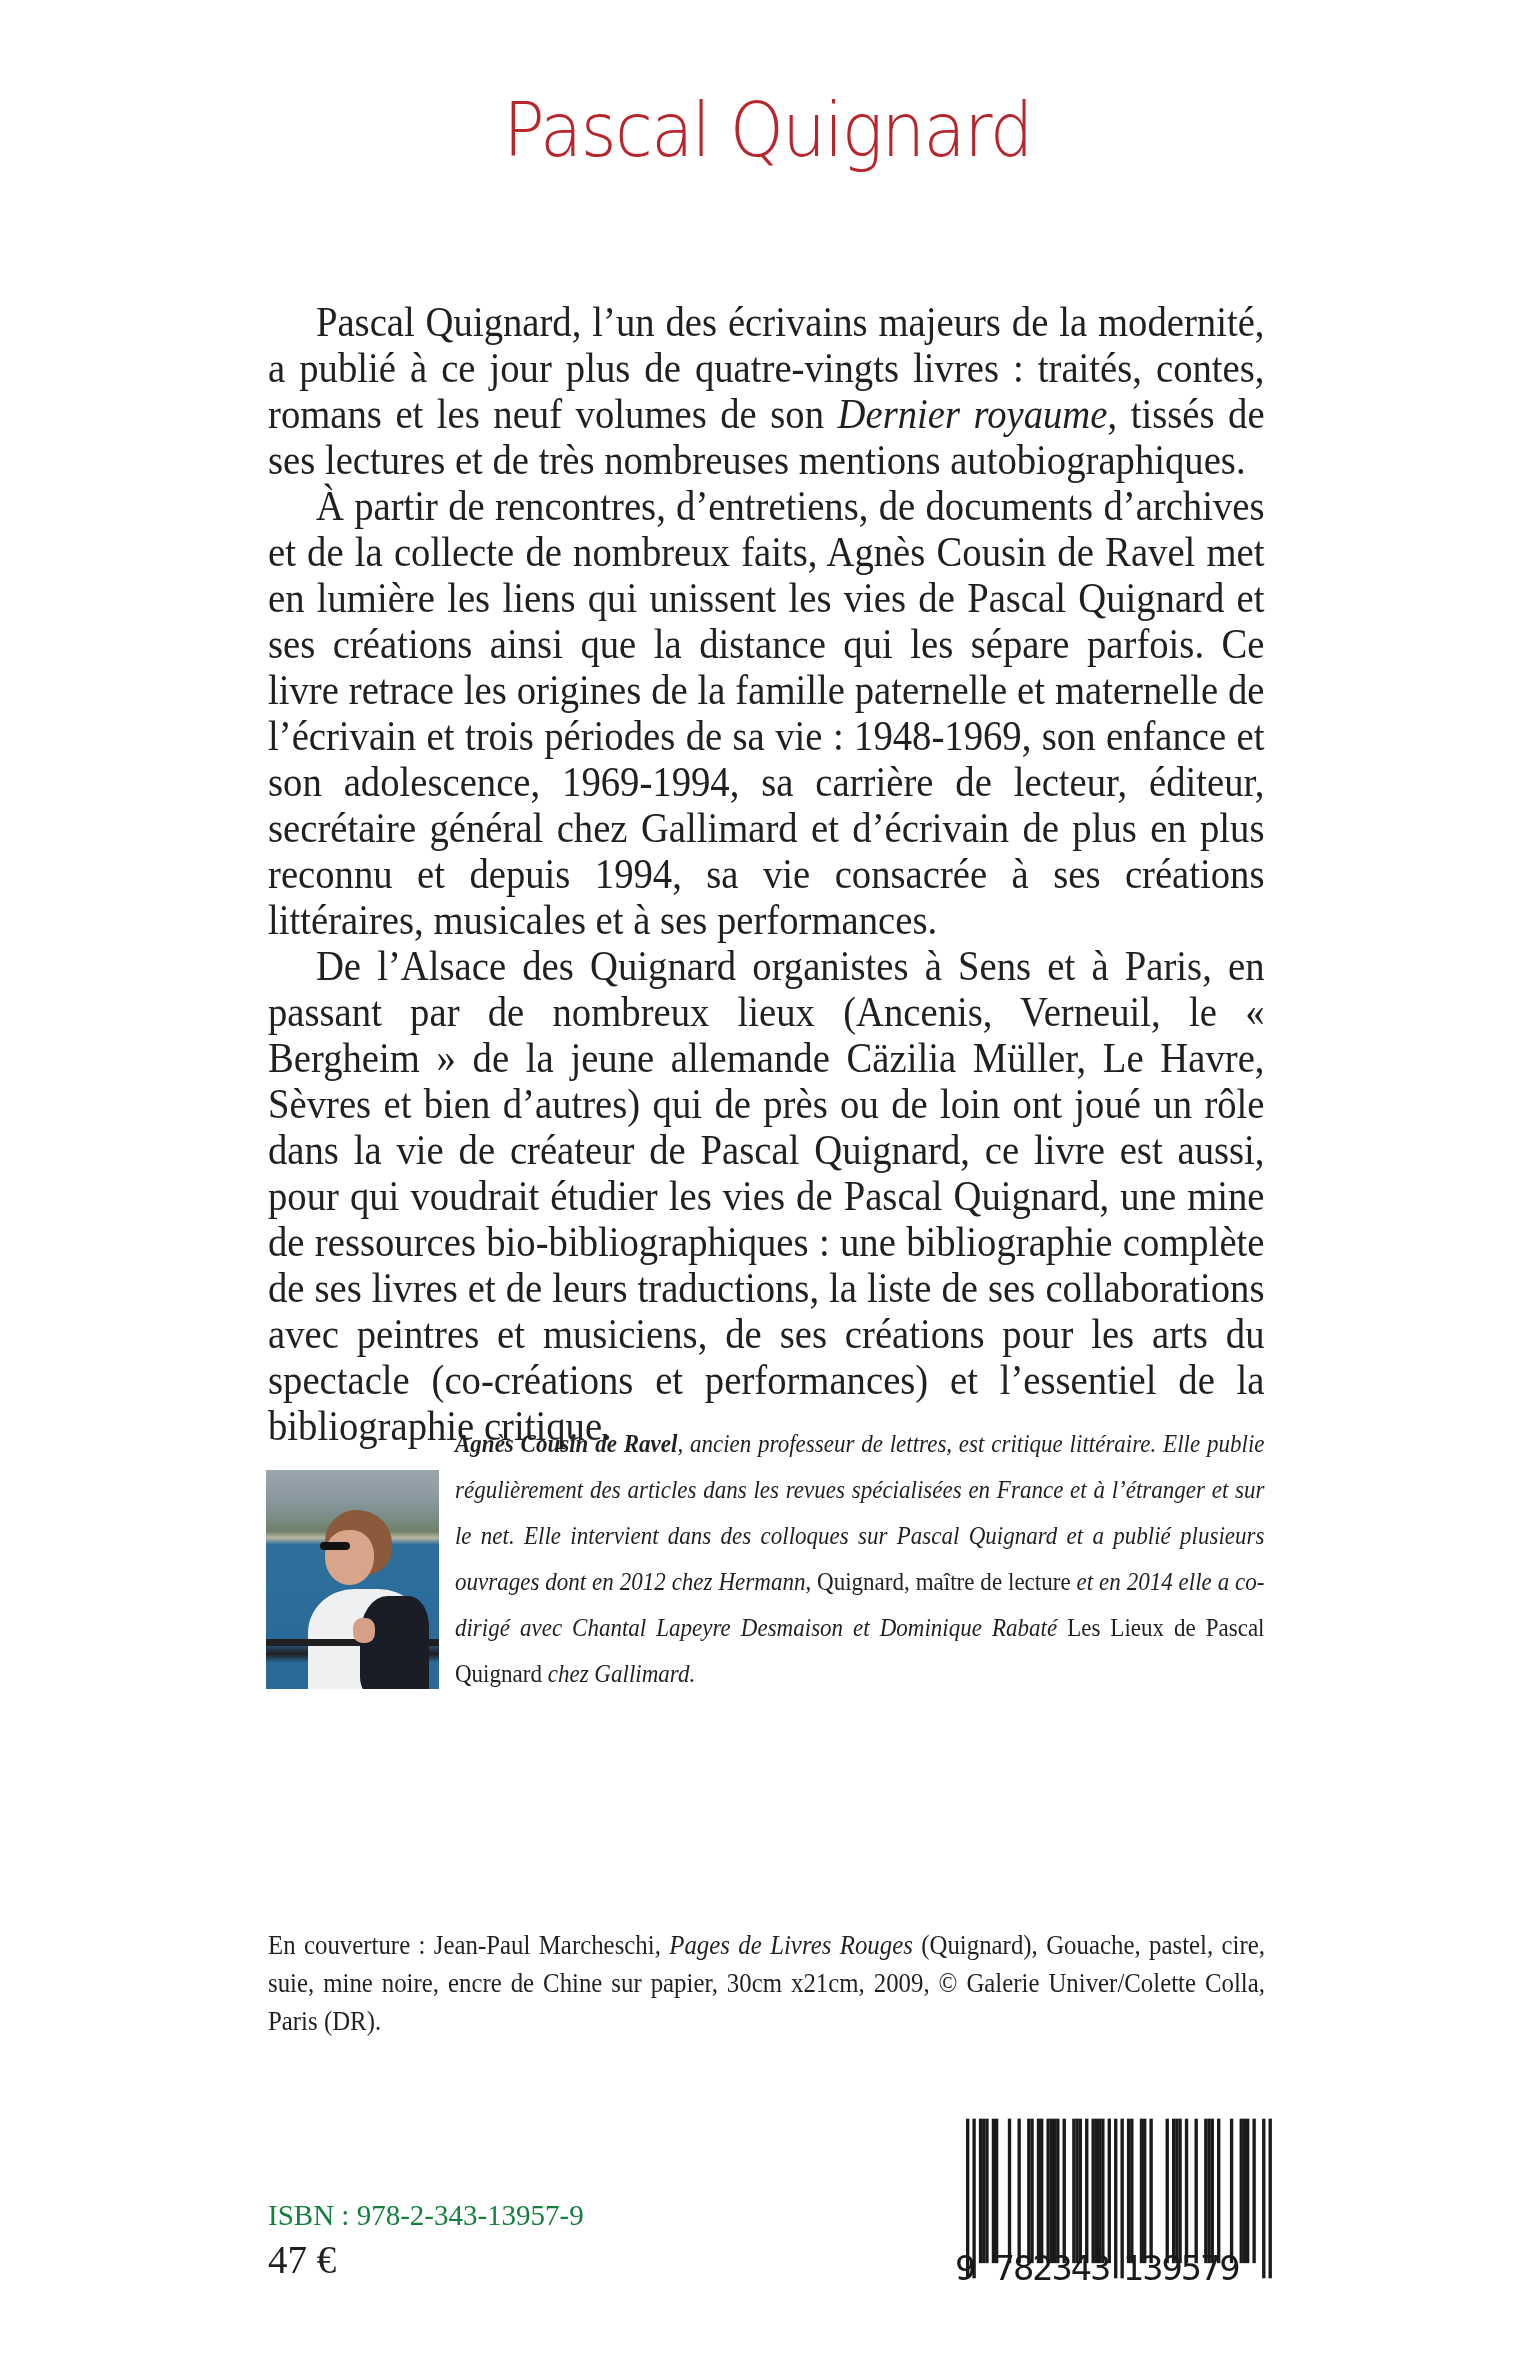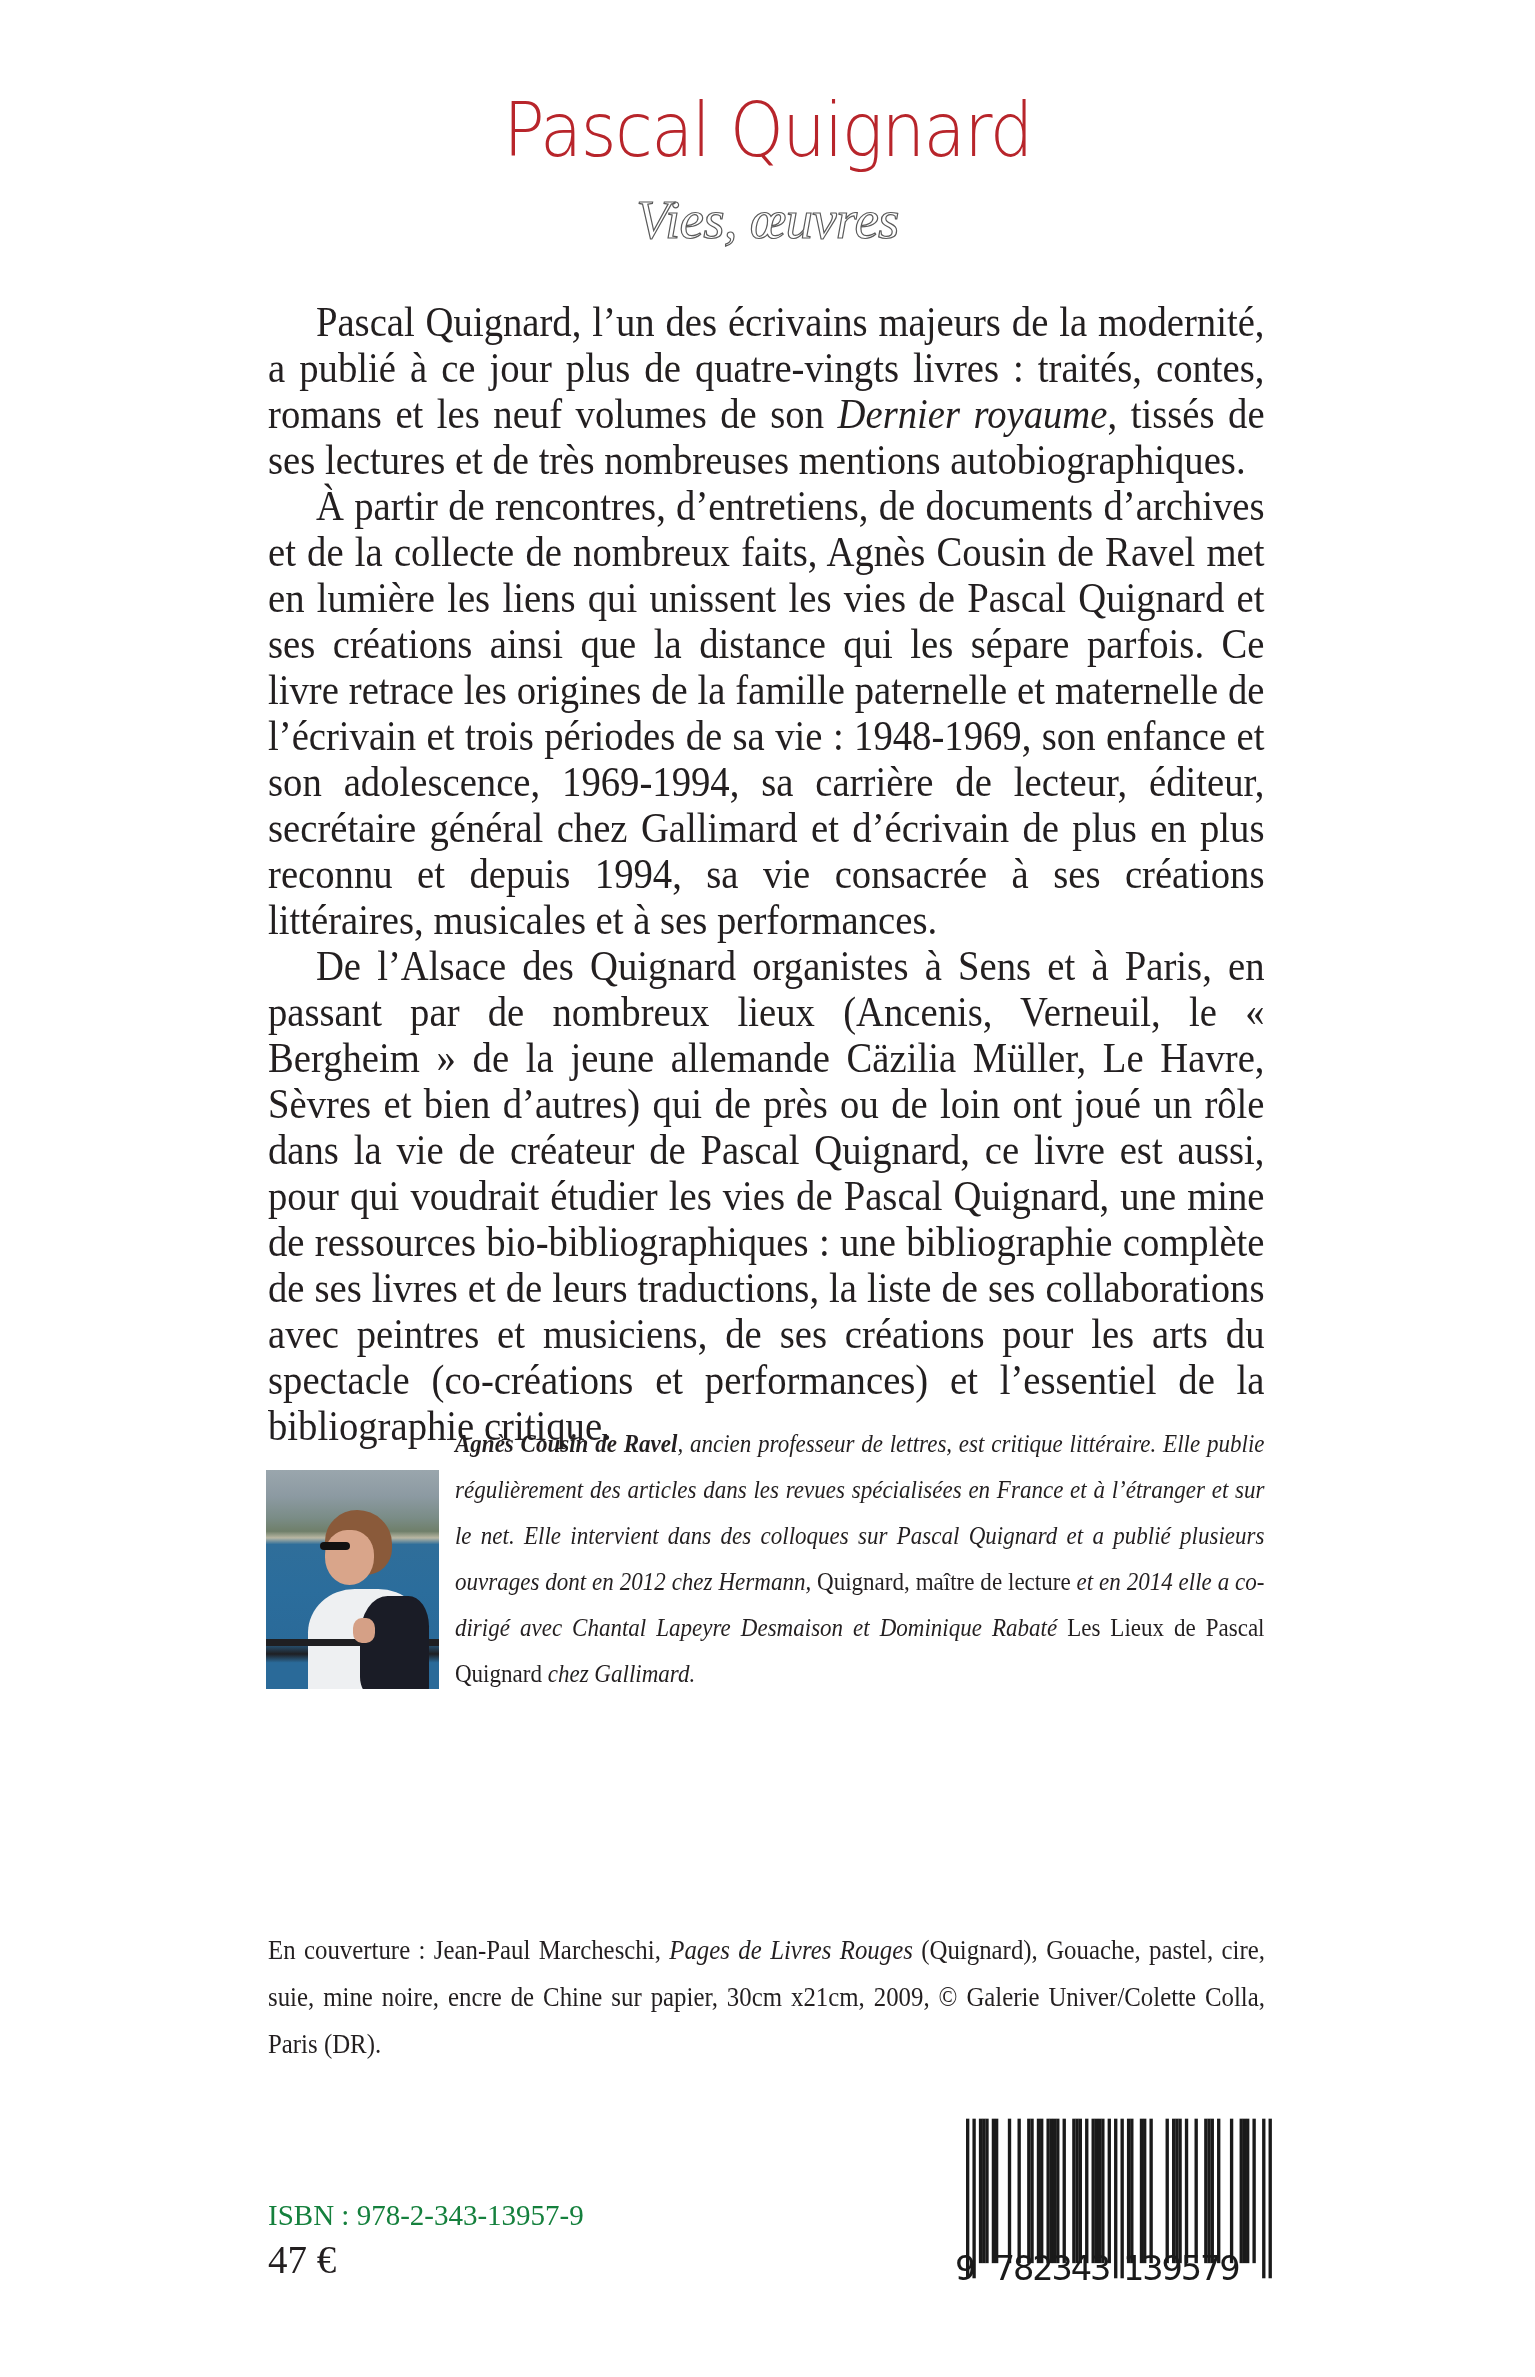--- a/index.html
+++ b/index.html
@@ -164,21 +164,21 @@
     .bio-text i { font-style: italic; }
     .bio-text b { font-weight: bold; font-style: italic; }
     .bio-text .upright { font-style: normal; }
     
     .credits {
       position: absolute;
       left: 268px;
       top: 1926px;
       width: 997px;
       font-size: 28px;
-      line-height: 47px;
+      line-height: 38px;
       color: #231f20;
     }
     .credits .cond {
       width: 1124px;
       transform: scaleX(0.887);
     }
     .credits p {
       margin: 0;
       text-align: justify;
       text-align-last: left;
@@ -210,21 +210,20 @@
       height: 168px;
     }
     .barcode svg { display: block; }
   </style>
 </head>
 <body>
 
 <div class="page">
 
   <div class="title">Pascal Quignard</div>
-  <div class="subtitle">Vies, œuvres</div>
 
   <div class="text-block body-wrap">
     <div class="cond">
       <p class="para"><span>Pascal Quignard, l’un des écrivains majeurs de la modernité, a publié à ce jour plus de quatre-vingts livres : traités, contes, romans et les neuf volumes de son </span><em>Dernier royaume</em><span>, tissés de ses lectures et de très nombreuses mentions autobiographiques.</span></p>
       <p class="para">À partir de rencontres, d’entretiens, de documents d’archives et de la collecte de nombreux faits, Agnès Cousin de Ravel met en lumière les liens qui unissent les vies de Pascal Quignard et ses créations ainsi que la distance qui les sépare parfois. Ce livre retrace les origines de la famille paternelle et maternelle de l’écrivain et trois périodes de sa vie : 1948-1969, son enfance et son adolescence, 1969-1994, sa carrière de lecteur, éditeur, secrétaire général chez Gallimard et d’écrivain de plus en plus reconnu et depuis 1994, sa vie consacrée à ses créations littéraires, musicales et à ses performances.</p>
       <p class="para">De l’Alsace des Quignard organistes à Sens et à Paris, en passant par de nombreux lieux (Ancenis, Verneuil, le « Bergheim » de la jeune allemande Cäzilia Müller, Le Havre, Sèvres et bien d’autres) qui de près ou de loin ont joué un rôle dans la vie de créateur de Pascal Quignard, ce livre est aussi, pour qui voudrait étudier les vies de Pascal Quignard, une mine de ressources bio-bibliographiques : une bibliographie complète de ses livres et de leurs traductions, la liste de ses collaborations avec peintres et musiciens, de ses créations pour les arts du spectacle (co-créations et performances) et l’essentiel de la bibliographie critique.</p>
     </div>
   </div>
 
   <div class="author-photo" role="img" aria-label="Photo of Agnès Cousin de Ravel by the sea">

